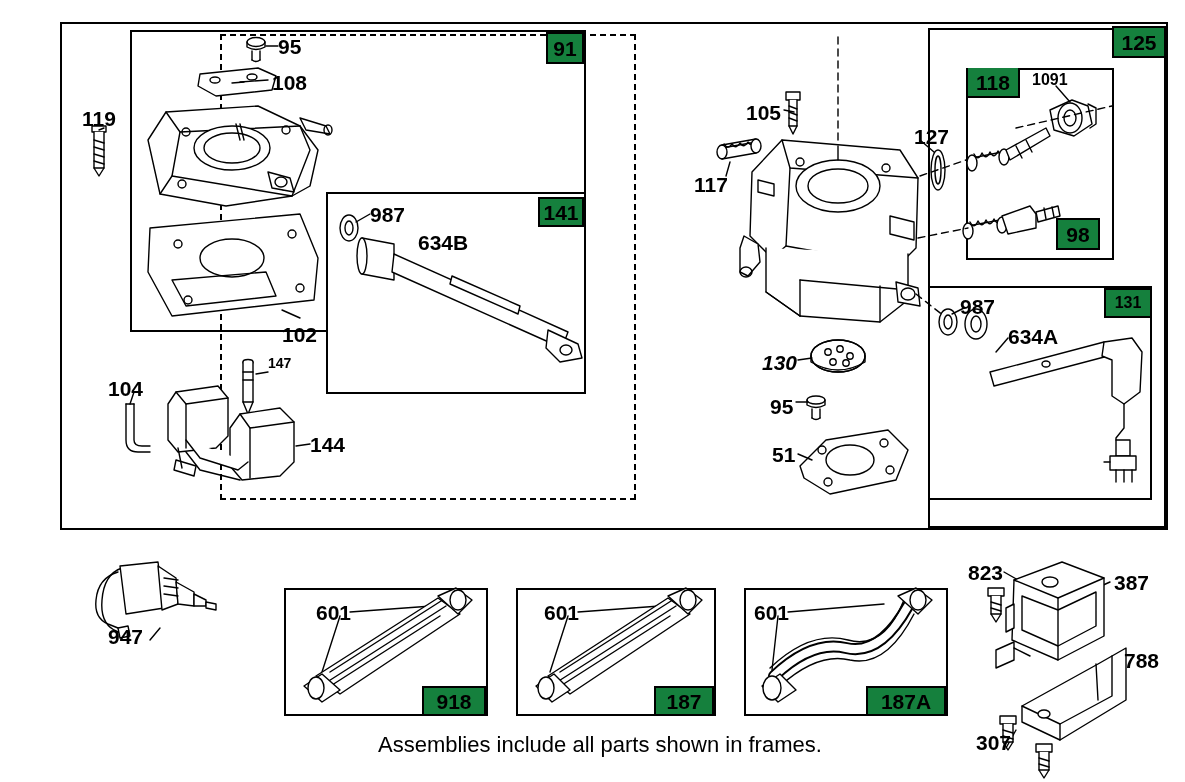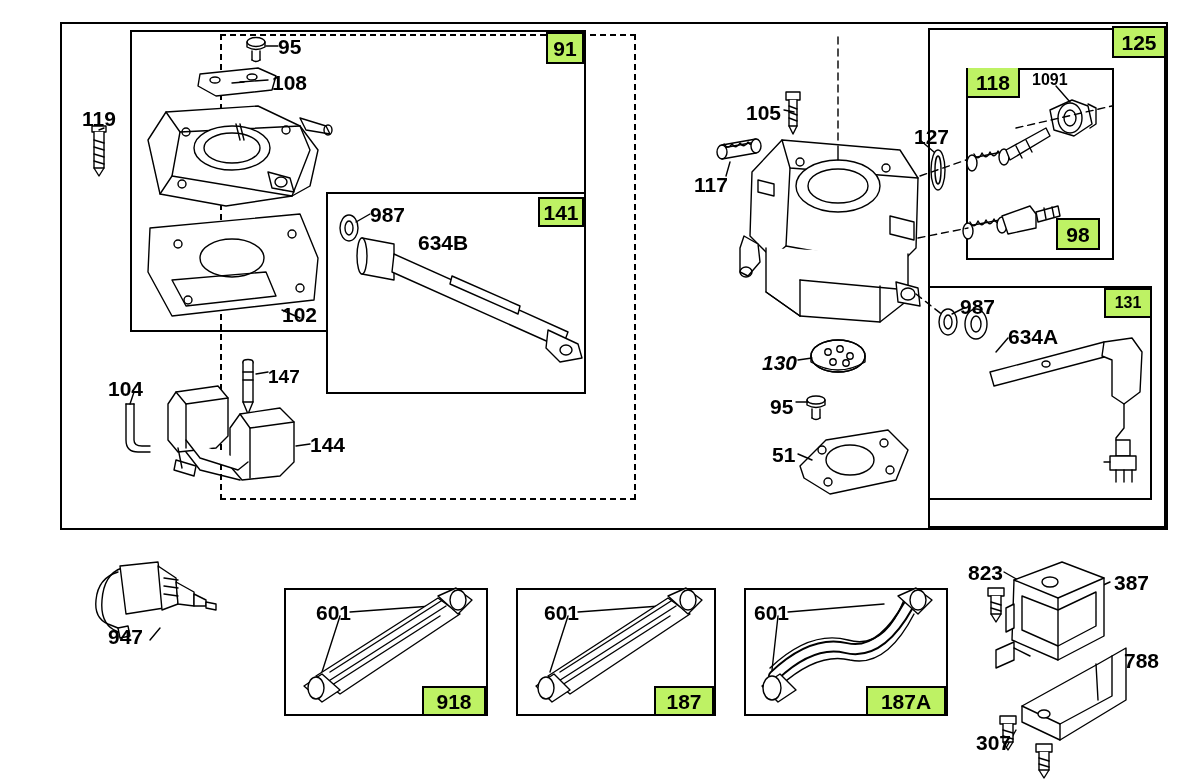--- a/index.html
+++ b/index.html
@@ -27,21 +27,21 @@
   .callout {
     position: absolute;
     font-weight: bold;
     color: #000;
     white-space: nowrap;
     line-height: 1;
   }
   .boxnum {
     position: absolute;
     border: 2px solid #000;
-    background: #bef264;
+    background: #15803d;
     font-weight: bold;
     text-align: center;
     box-sizing: border-box;
     display: flex;
     align-items: center;
     justify-content: center;
     line-height: 1;
     color: #000;
   }
   .footnote {
@@ -418,36 +418,37 @@
   <div class="boxnum" style="left:1104px;top:288px;width:48px;height:30px;font-size:16px;">131</div>
   <div class="boxnum" style="left:422px;top:686px;width:64px;height:30px;font-size:21px;">918</div>
   <div class="boxnum" style="left:654px;top:686px;width:60px;height:30px;font-size:21px;">187</div>
   <div class="boxnum" style="left:866px;top:686px;width:80px;height:30px;font-size:21px;">187A</div>
 
   <div class="callout" style="left:278px;top:36px;font-size:21px;">95</div>
   <div class="callout" style="left:272px;top:72px;font-size:21px;">108</div>
   <div class="callout" style="left:82px;top:108px;font-size:21px;text-align:center;">119</div>
   <div class="callout" style="left:370px;top:204px;font-size:21px;">987</div>
   <div class="callout" style="left:418px;top:232px;font-size:21px;">634B</div>
-  <div class="callout" style="left:282px;top:304px;font-size:21px;">102</div>
-  <div class="callout" style="left:268px;top:367px;font-size:19px;">147</div>
+  <div class="callout" style="left:282px;top:324px;font-size:21px;">102</div>
+  <div class="callout" style="left:268px;top:356px;font-size:14px;">147</div>
   <div class="callout" style="left:108px;top:378px;font-size:21px;">104</div>
   <div class="callout" style="left:310px;top:434px;font-size:21px;">144</div>
   <div class="callout" style="left:746px;top:102px;font-size:21px;">105</div>
   <div class="callout" style="left:694px;top:174px;font-size:21px;">117</div>
   <div class="callout" style="left:914px;top:126px;font-size:21px;">127</div>
   <div class="callout" style="left:1032px;top:72px;font-size:16px;">1091</div>
   <div class="callout" style="left:960px;top:296px;font-size:21px;">987</div>
   <div class="callout" style="left:1008px;top:326px;font-size:21px;">634A</div>
   <div class="callout" style="left:762px;top:352px;font-size:21px;font-style:italic;">130</div>
   <div class="callout" style="left:770px;top:396px;font-size:21px;">95</div>
   <div class="callout" style="left:772px;top:444px;font-size:21px;">51</div>
   <div class="callout" style="left:108px;top:626px;font-size:21px;">947</div>
   <div class="callout" style="left:316px;top:602px;font-size:21px;">601</div>
   <div class="callout" style="left:544px;top:602px;font-size:21px;">601</div>
   <div class="callout" style="left:754px;top:602px;font-size:21px;">601</div>
   <div class="callout" style="left:968px;top:562px;font-size:21px;">823</div>
   <div class="callout" style="left:1114px;top:572px;font-size:21px;">387</div>
   <div class="callout" style="left:1124px;top:650px;font-size:21px;">788</div>
   <div class="callout" style="left:976px;top:732px;font-size:21px;">307</div>
 
+  <div class="footnote" style="left:378px;top:732px;font-size:22px;">Assemblies include all parts shown in frames.</div>
 
 </div>
 
 </body></html>

